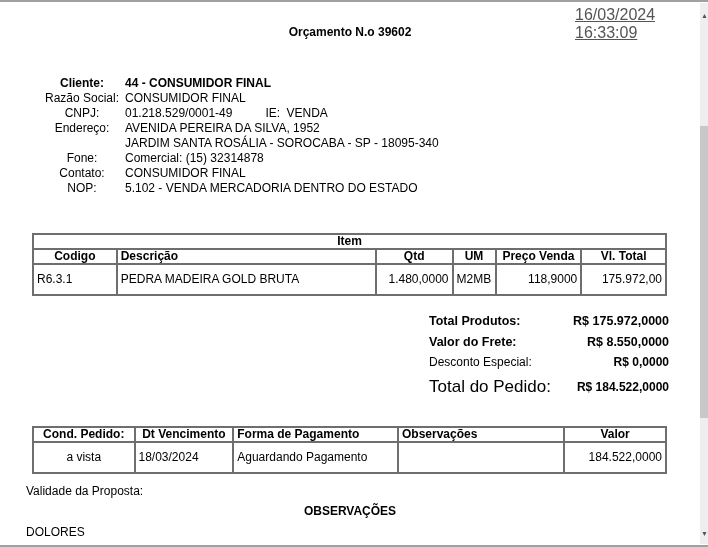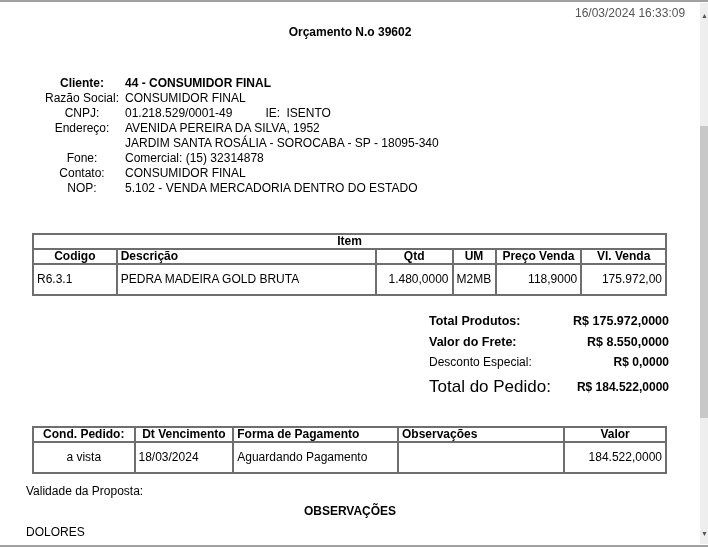--- a/index.html
+++ b/index.html
@@ -8,21 +8,21 @@
     font-family: "Liberation Sans", sans-serif; font-size: 12px; color: #000;
     position: relative;
   }
   .frame-top { position: absolute; left: 0; top: 0; width: 708px; height: 2px; background: #a0a0a0; }
   .frame-bottom { position: absolute; left: 0; top: 545px; width: 708px; height: 2px; background: #a0a0a0; }
   .scrollbar { position: absolute; left: 700px; top: 3px; width: 8px; height: 541px; background: #eeeeee; }
   .scroll-thumb { position: absolute; left: 0; top: 123px; width: 8px; height: 292px; background: #c8c8c8; }
   .scroll-up { position: absolute; left: 1px; top: 9px; font-size: 7px; color: #555; line-height: 7px; }
   .scroll-down { position: absolute; left: 1px; top: 527px; font-size: 7px; color: #555; line-height: 7px; }
 
-  .timestamp { position: absolute; left: 575px; top: 6px; font-size: 12px; color: #555; }
+  .timestamp { position: absolute; left: 575px; top: 6px; font-size: 16px; color: #555; text-decoration: underline; }
   .doc-title { position: absolute; left: 0; width: 700px; top: 25px; text-align: center; font-weight: bold; font-size: 12px; }
 
   .client { position: absolute; left: 39px; top: 76px; text-align: center; }
   .client-row { height: 15px; line-height: 15px; display: flex; white-space: nowrap; }
   .client-row .lbl { width: 86px; }
   .client-row.bold { font-weight: bold; }
   .ie-gap { display: inline-block; width: 33px; }
 
   table { border-collapse: collapse; position: absolute; font-size: 12px; }
   table, td, th { border: 2px solid #6e6e6e; }
@@ -62,21 +62,21 @@
   </div>
   <div class="client-row">
     <span class="lbl">Razão Social:</span>
     <span>CONSUMIDOR FINAL</span>
   </div>
   <div class="client-row">
     <span class="lbl">CNPJ:</span>
     <span>01.218.529/0001-49</span>
     <span class="ie-gap"></span>
     <span>IE:</span>&nbsp;
-    <span style="margin-left:3px">ISENTO</span>
+    <span style="margin-left:3px">VENDA</span>
   </div>
   <div class="client-row">
     <span class="lbl">Endereço:</span>
     <span>AVENIDA PEREIRA DA SILVA, 1952</span>
   </div>
   <div class="client-row">
     <span class="lbl"></span>
     <span>JARDIM SANTA ROSÁLIA - SOROCABA - SP - 18095-340</span>
   </div>
   <div class="client-row">
@@ -105,21 +105,21 @@
   <tbody>
       <tr>
     <th colspan="6" class="c">Item</th>
   </tr>
   <tr>
     <th class="c">Codigo</th>
     <th class="l">Descrição</th>
     <th class="c">Qtd</th>
     <th class="c">UM</th>
     <th class="c">Preço Venda</th>
-    <th class="c">Vl. Venda</th>
+    <th class="c">Vl. Total</th>
   </tr>
   <tr>
     <td class="l">R6.3.1</td>
     <td class="l">PEDRA MADEIRA GOLD BRUTA</td>
     <td class="r">1.480,0000</td>
     <td class="l">M2MB</td>
     <td class="r">118,9000</td>
     <td class="r">175.972,00</td>
   </tr>
 </tbody>

